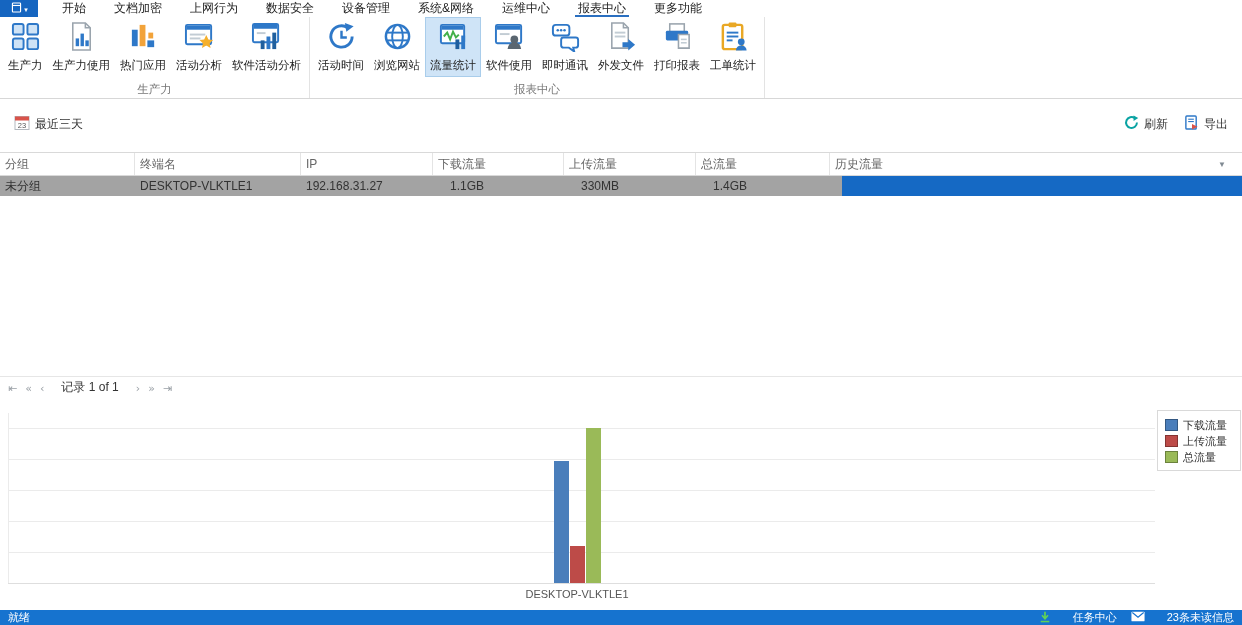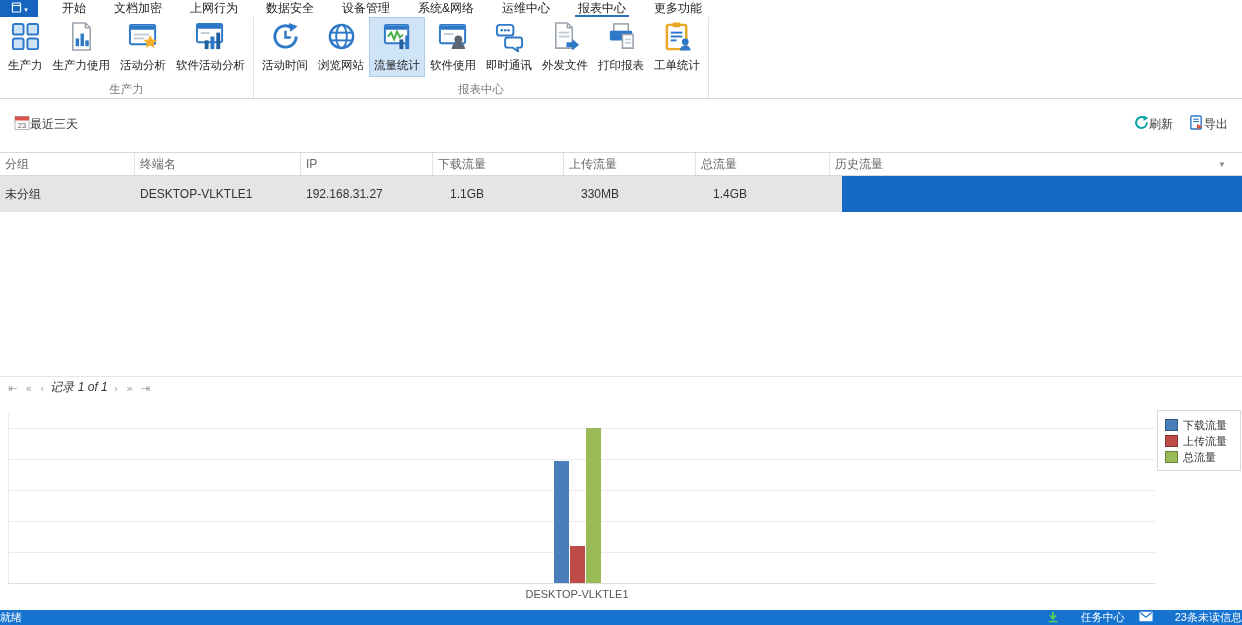--- a/index.html
+++ b/index.html
@@ -19,52 +19,52 @@
   .rgroup{display:flex;flex-direction:column;border-right:1px solid #e3e3e3;padding:0 3px;}
   .ritems{display:flex;flex:1;align-items:flex-start;}
   .ritem{display:flex;flex-direction:column;align-items:center;padding:3px 4px 2px;cursor:pointer;border:1px solid transparent;height:60px;box-sizing:border-box;}
   .ritem svg{width:31px;height:31px;margin-bottom:2px;}
   .rlabel{font-size:11.5px;color:#222;white-space:nowrap;}
   .ritem.selected{background:#cfe4f7;border-color:#a9cdeb;}
   .rgroup-label{text-align:center;font-size:11.5px;color:#777;height:17px;line-height:17px;}
 
   
   .toolbar{position:absolute;top:100px;left:0;right:0;height:48px;display:flex;align-items:center;padding:0 14px;box-sizing:border-box;background:#fff;}
-  .tool-btn{display:flex;align-items:center;font-size:12px;color:#333;cursor:pointer;white-space:nowrap;}
+  .tool-btn{display:flex;align-items:center;gap:5px;font-size:12px;color:#333;cursor:pointer;white-space:nowrap;}
   .tool-right{margin-left:auto;display:flex;gap:16px;}
 
   
   .table{position:absolute;top:152px;left:0;right:0;}
   .thead{display:flex;height:22px;border-top:1px solid #d9d9d9;border-bottom:1px solid #d9d9d9;align-items:stretch;background:#fff;}
   .th{font-size:12px;color:#666;padding-left:5px;box-sizing:border-box;display:flex;align-items:center;border-right:1px solid #e4e4e4;cursor:pointer;}
   .th.last{flex:1;border-right:none;justify-content:space-between;padding-right:16px;}
   .th .col-caret{font-size:8px;color:#808a93;}
-  .trow{display:flex;height:36px;background:#e5e5e5;align-items:stretch;cursor:pointer;}
+  .trow{display:flex;height:20px;background:#a3a3a3;align-items:stretch;cursor:pointer;}
   .td{font-size:12px;color:#333;padding-left:5px;box-sizing:border-box;display:flex;align-items:center;}
   .td-history{flex:1;}
 
   
   .pager{position:absolute;top:376px;left:0;right:0;height:21px;border-top:1px solid #e6e6e6;display:flex;align-items:center;padding-left:4px;font-size:12px;color:#333;background:#fff;}
   .pbtn{color:#9aa0a6;font-size:11px;padding:0 4px;cursor:pointer;font-family:"DejaVu Sans",sans-serif;}
-  .pager-label{margin:0 2px;white-space:nowrap;font-style:italic;}
+  .pager-label{margin:0 13px;white-space:nowrap;}
 
   
   .chart{position:absolute;top:397px;left:0;right:0;bottom:15px;background:#fff;}
   .gridline{position:absolute;left:8px;right:87px;height:1px;background:#ebebeb;}
   .gridline.base{background:#dedede;}
   .axis-left{position:absolute;left:8px;top:16px;height:170px;width:1px;background:#ebebeb;}
   .bar{position:absolute;width:15px;}
   .cat-label{position:absolute;top:191px;left:477px;width:200px;text-align:center;font-size:11px;color:#555;}
   .legend{position:absolute;top:13px;left:1157px;width:84px;border:1px solid #d9d9d9;padding:6px 0 5px 7px;box-sizing:border-box;background:#fff;}
   .legend-row{display:flex;align-items:center;gap:5px;height:16px;}
   .legend-swatch{width:13px;height:12px;box-sizing:border-box;border:1px solid rgba(0,0,0,.3);}
   .legend-label{font-size:11px;color:#333;white-space:nowrap;}
 
   
-  .statusbar{position:absolute;left:0;right:0;bottom:0;height:15px;background:#1673cf;color:#fff;display:flex;align-items:center;font-size:11px;padding:0 0;box-sizing:border-box;}
+  .statusbar{position:absolute;left:0;right:0;bottom:0;height:15px;background:#1673cf;color:#fff;display:flex;align-items:center;font-size:11px;padding:0 8px;box-sizing:border-box;}
   .status-right{margin-left:auto;display:flex;align-items:center;gap:14px;}
   .status-item{display:flex;align-items:center;gap:22px;cursor:pointer;white-space:nowrap;}
 </style>
 </head>
 <body>
 
 <div class="window">
 
   <div class="menubar">
     <div class="app-btn">
@@ -107,20 +107,29 @@
                   <path d="M7 2 h13 l5 5 v23 h-18 z" fill="#fff" stroke="#9aa4ad" stroke-width="1.6"></path>
                   <path d="M20 2 v5 h5" fill="none" stroke="#9aa4ad" stroke-width="1.6"></path>
                   <rect x="10" y="18" width="3.5" height="8" fill="#2e78c8"></rect>
                   <rect x="15" y="13" width="3.5" height="13" fill="#2e78c8"></rect>
                   <rect x="20" y="20" width="3.5" height="6" fill="#2e78c8"></rect>
                 </svg></span>
               <span class="rlabel">生产力使用</span>
             </div>
             <div class="ritem">
               <span><svg viewBox="0 0 32 32" width="31" height="31">
+                  <rect x="4" y="9" width="6" height="17" fill="#2e78c8"></rect>
+                  <rect x="12" y="4" width="6" height="22" fill="#f2a33a"></rect>
+                  <rect x="20" y="20" width="7" height="7" fill="#2e78c8"></rect>
+                  <rect x="21" y="12" width="5" height="6" fill="#f2a33a"></rect>
+                </svg></span>
+              <span class="rlabel">热门应用</span>
+            </div>
+            <div class="ritem">
+              <span><svg viewBox="0 0 32 32" width="31" height="31">
                   <rect x="2" y="4" width="26" height="20" rx="1.5" fill="#fff" stroke="#2e78c8" stroke-width="2"></rect>
                   <rect x="3" y="5" width="24" height="4" fill="#2e78c8"></rect>
                   <line x1="6" y1="14" x2="22" y2="14" stroke="#c2ccd4" stroke-width="2"></line>
                   <line x1="6" y1="18" x2="17" y2="18" stroke="#c2ccd4" stroke-width="2"></line>
                   <polygon points="23,14.5 25.2,19 30,19.6 26.5,23 27.4,27.8 23,25.4 18.6,27.8 19.5,23 16,19.6 20.8,19" fill="#f5b02c"></polygon>
                 </svg></span>
               <span class="rlabel">活动分析</span>
             </div>
             <div class="ritem">
               <span><svg viewBox="0 0 32 32" width="31" height="31">

